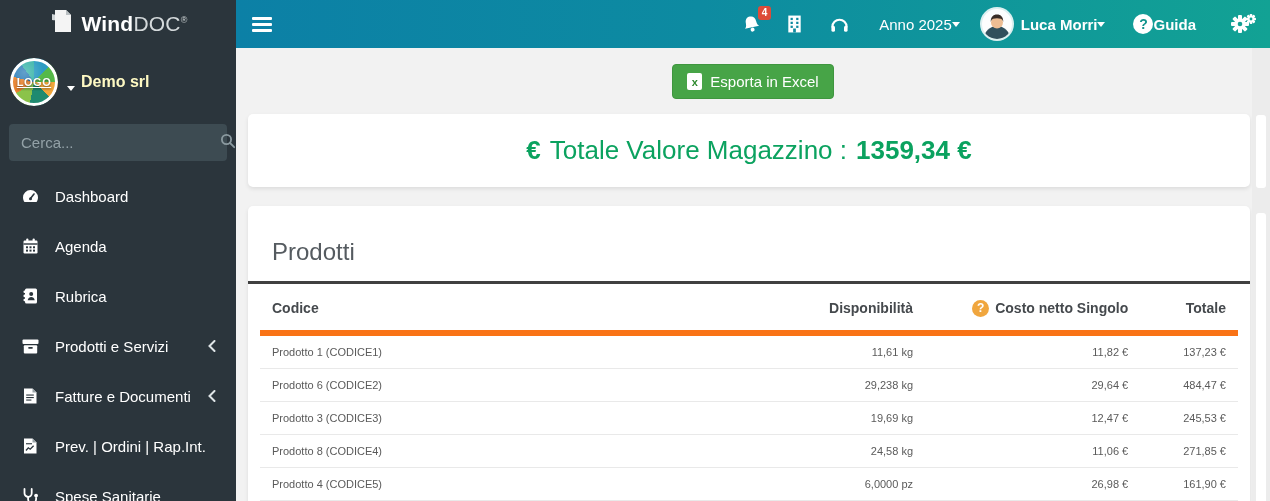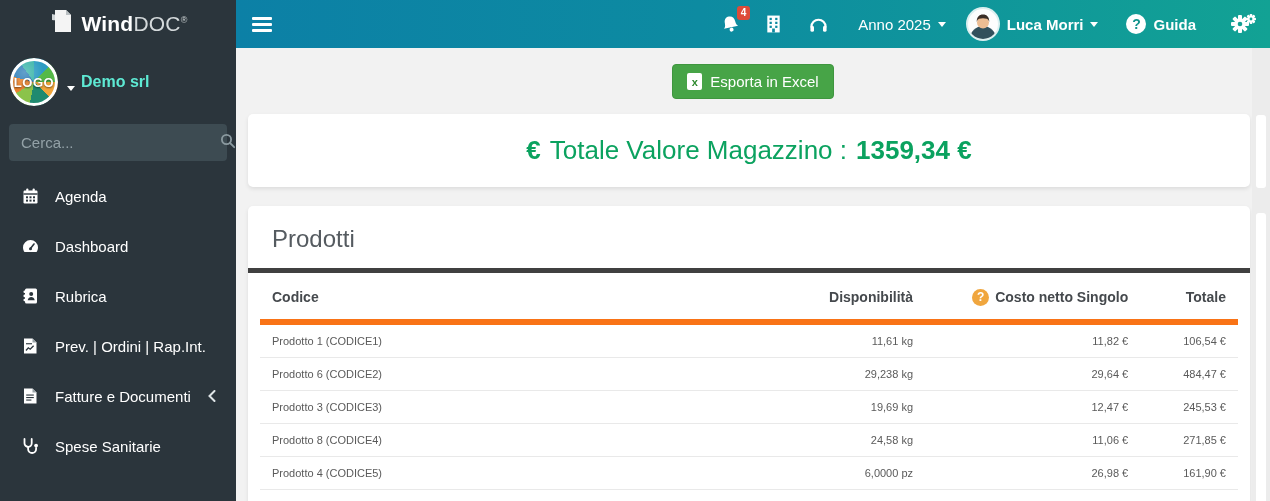--- a/index.html
+++ b/index.html
@@ -14,55 +14,55 @@
   .brand-text .bold { font-weight:bold; color:#fff; }
   .brand-text .light { font-weight:normal; color:#d4d9db; }
   .brand-text sup { font-size:9px; color:#cfd4d6; }
   .account { display:flex; align-items:center; padding:10px 10px 6px 10px; }
   .company-logo { width:48px; height:48px; border-radius:50%; flex:0 0 48px;
      background:
        radial-gradient(circle at 30% 30%, rgba(255,255,255,.25), transparent 40%),
        conic-gradient(#2e9cc3 0 12%, #55b948 12% 25%, #f1a63b 25% 37%, #1f8a70 37% 53%, #8bc34a 53% 66%, #e8812c 66% 79%, #2e7fb9 79% 90%, #3bb5a9 90% 100%);
      box-shadow: inset 0 0 0 3px #fff;
      display:flex; align-items:center; justify-content:center; }
-  .company-logo span { color:#fff; font-weight:bold; font-size:13px; letter-spacing:.5px; text-shadow:0 1px 2px rgba(0,0,0,.55); }
-  .account-name { display:flex; align-items:flex-end; gap:6px; margin-left:9px; color:#5eead4; font-weight:bold; font-size:16px; cursor:pointer; }
+  .company-logo span { color:#fff; font-weight:bold; font-size:11px; letter-spacing:.5px; text-shadow:0 1px 2px rgba(0,0,0,.55);text-decoration:underline; }
+  .account-name { display:flex; align-items:flex-end; gap:6px; margin-left:9px; color:#fef9c3; font-weight:bold; font-size:16px; cursor:pointer; }
   .caret-down { width:0; height:0; border-left:4px solid transparent; border-right:4px solid transparent; border-top:5px solid #fff; display:inline-block; }
   .search-box { margin:12px 9px 0 9px; height:37px; background:#3d4b52; border-radius:4px; display:flex; align-items:center; padding:0 12px; }
   .search-box input { flex:1; background:transparent; border:none; outline:none; color:#fde047; font-size:15px; font-family:"Liberation Sans",sans-serif; }
   .search-box input::placeholder { color:#93a1a7; }
   .nav { margin-top:10px; }
   .nav-item { height:50px; display:flex; align-items:center; padding:0 20px; color:#fff; font-size:15px; cursor:pointer; position:relative; }
   .nav-icon { width:20px; display:flex; justify-content:center; margin-right:15px; flex:0 0 20px; }
   .chev-left { position:absolute; right:20px; }
 
   
   .topbar { position:absolute; left:236px; top:0; right:0; height:48px; z-index:5;
      background:linear-gradient(90deg, var(--topbar-start,#0c80a6) 0%, #0d8ba1 45%, var(--topbar-end,#12a294) 100%);
      display:flex; align-items:center; color:#fff; }
   .hamburger { margin-left:16px; width:20px; cursor:pointer; }
   .hamburger div { height:3px; background:#fff; margin:3px 0; border-radius:1px; }
   .tb-right { margin-left:auto; display:flex; align-items:center; height:100%; }
   .tb-icon { position:relative; display:flex; align-items:center; justify-content:center; cursor:pointer; }
   .badge { position:absolute; top:-9px; right:-10px; background:var(--badge-red,#dd4b39); color:#fff; font-size:10px; font-weight:bold; padding:1px 4px; border-radius:3px; line-height:12px; }
-  .tb-text { font-size:15px; color:#fff; display:flex; align-items:center; gap:7px; cursor:pointer; }
+  .tb-text { font-size:15px; color:#fff; display:flex; align-items:center; cursor:pointer; }
   .user-avatar { width:30px; height:30px; border-radius:50%; overflow:hidden; background:#fdfdfd; box-shadow:0 0 0 2px rgba(255,255,255,.85); flex:0 0 30px; }
   .help-circle { width:20px; height:20px; border-radius:50%; background:#fff; color:#12948c; font-weight:bold; font-size:14px; display:flex; align-items:center; justify-content:center; }
 
   
   .main { position:absolute; left:236px; top:48px; right:0; bottom:0; background:var(--content-bg,#f2f2f2); }
   .export-wrap { padding-top:16px; text-align:center; }
   .btn-excel { display:inline-flex; align-items:center; gap:8px; background:var(--button-green,#47a447); border:1px solid var(--button-green-border,#3f963f); color:#fff; font-size:15px; padding:8px 14px; border-radius:4px; cursor:pointer; font-family:"Liberation Sans",sans-serif; }
   .excel-ico { width:15px; height:17px; background:#fff; border-radius:2px; color:#2f8a2f; font-size:11px; font-weight:bold; display:flex; align-items:center; justify-content:center; }
   .card { background:#fff; border-radius:5px; margin-left:12px; margin-right:20px; box-shadow:0 2px 4px rgba(0,0,0,.09); }
   .card-total { margin-top:15px; height:73px; display:flex; align-items:center; justify-content:center; gap:9px; color:var(--accent-green,#0ba25f); font-size:26px; }
   .card-total .sym { font-weight:bold; }
   .card-total .val { font-weight:bold; }
   .card-products { margin-top:19px; min-height:310px; }
-  .card-header { padding:19px 24px 15px 24px; border-bottom:5px solid #404040; }
+  .card-header { padding:32px 24px 15px 24px; border-bottom:3px solid #404040; }
   .card-title { font-size:24px; color:#555b60; font-weight:normal; }
   .table-wrap { padding:0 12px; }
   table { width:100%; border-collapse:collapse; }
   th { font-size:14px; color:#45494d; font-weight:bold; text-align:right; padding:15px 12px 13px 12px; border-bottom:6px solid #f97316; }
   th:first-child { text-align:left; }
   td { font-size:11px; color:#5a5a5a; text-align:right; padding:10px 12px; border-bottom:1px solid #e9e9e9; }
   td:first-child { text-align:left; }
   col.c1{width:46%} col.c2{width:22%} col.c3{width:22%} col.c4{width:10%}
   .q-orange { display:inline-flex; width:17px; height:17px; border-radius:50%; background:var(--help-orange,#f0a63e); color:#fff; font-size:12px; font-weight:bold; align-items:center; justify-content:center; vertical-align:-3px; margin-right:6px; cursor:pointer; }
   .th-flex { display:inline-flex; align-items:center; }
@@ -104,20 +104,30 @@
       <input type="text" placeholder="Cerca..." style="">
       <span>
         <svg width="16" height="16" viewBox="0 0 16 16">
             <circle cx="6.5" cy="6.5" r="4.6" fill="none" stroke="#8b9aa0" stroke-width="1.8"></circle>
             <line x1="10" y1="10" x2="14.2" y2="14.2" stroke="#8b9aa0" stroke-width="1.8" stroke-linecap="round"></line>
           </svg>
       </span>
     </div>
 
     <nav class="nav">
+      <div class="nav-item">
+        <span class="nav-icon">
+          <svg width="17" height="15" viewBox="0 0 17 15">
+              <path d="M8.5 1A7.5 7.5 0 0 0 1 8.5c0 1.9.7 3.5 1.5 4.5h12c.8-1 1.5-2.6 1.5-4.5A7.5 7.5 0 0 0 8.5 1z" fill="#fff"></path>
+              <line x1="8.5" y1="9.5" x2="12" y2="5" stroke="#2b353c" stroke-width="1.6" stroke-linecap="round"></line>
+              <circle cx="8.5" cy="9.8" r="1.5" fill="#2b353c"></circle>
+            </svg>
+        </span>
+        <span>Dashboard</span>
+      </div>
       <div class="nav-item">
         <span class="nav-icon">
           <svg width="15" height="16" viewBox="0 0 15 16">
               <rect x="3.2" y="0.5" width="2.2" height="4" rx="1" fill="#fff"></rect>
               <rect x="9.6" y="0.5" width="2.2" height="4" rx="1" fill="#fff"></rect>
               <rect x="0.5" y="2.5" width="14" height="13" rx="1.2" fill="#fff"></rect>
               <rect x="0.5" y="5.3" width="14" height="1.4" fill="#2b353c"></rect>
               <g fill="#2b353c">
                 <rect x="3" y="8.3" width="2" height="2"></rect>
                 <rect x="6.5" y="8.3" width="2" height="2"></rect>
@@ -125,70 +135,75 @@
                 <rect x="3" y="11.6" width="2" height="2"></rect>
                 <rect x="6.5" y="11.6" width="2" height="2"></rect>
                 <rect x="10" y="11.6" width="2" height="2"></rect>
               </g>
             </svg>
         </span>
         <span>Agenda</span>
       </div>
       <div class="nav-item">
         <span class="nav-icon">
-          <svg width="17" height="15" viewBox="0 0 17 15">
-              <path d="M8.5 1A7.5 7.5 0 0 0 1 8.5c0 1.9.7 3.5 1.5 4.5h12c.8-1 1.5-2.6 1.5-4.5A7.5 7.5 0 0 0 8.5 1z" fill="#fff"></path>
-              <line x1="8.5" y1="9.5" x2="12" y2="5" stroke="#2b353c" stroke-width="1.6" stroke-linecap="round"></line>
-              <circle cx="8.5" cy="9.8" r="1.5" fill="#2b353c"></circle>
-            </svg>
-        </span>
-        <span>Dashboard</span>
-      </div>
-      <div class="nav-item">
-        <span class="nav-icon">
           <svg width="15" height="16" viewBox="0 0 15 16">
               <rect x="2" y="0.5" width="12" height="15" rx="1.5" fill="#fff"></rect>
               <rect x="0.5" y="2.5" width="2.5" height="2.6" rx="1" fill="#fff"></rect>
               <rect x="0.5" y="6.6" width="2.5" height="2.6" rx="1" fill="#fff"></rect>
               <rect x="0.5" y="10.7" width="2.5" height="2.6" rx="1" fill="#fff"></rect>
               <circle cx="8.2" cy="6" r="2" fill="#2b353c"></circle>
               <path d="M4.7 12.2c.4-2.2 1.9-3.2 3.5-3.2s3.1 1 3.5 3.2z" fill="#2b353c"></path>
             </svg>
         </span>
         <span>Rubrica</span>
       </div>
       <div class="nav-item">
         <span class="nav-icon">
-          <svg width="14" height="16" viewBox="0 0 14 16">
-              <path d="M1 .5h8.5l4 4V15.5H1z" fill="#fff"></path>
-              <path d="M9.5 .5l4 4h-4z" fill="#9aa4a8"></path>
-              <rect x="3" y="5.2" width="6" height="1.1" fill="#2b353c"></rect>
-              <polyline points="3,12.5 5.3,9.8 7.2,11.2 10.6,7.8" fill="none" stroke="#2b353c" stroke-width="1.3"></polyline>
-            </svg>
-        </span>
-        <span>Prev. | Ordini | Rap.Int.</span>
+          <svg width="17" height="15" viewBox="0 0 17 15">
+              <rect x="0.5" y="0.5" width="16" height="4.6" rx="1" fill="#fff"></rect>
+              <rect x="1.8" y="6.2" width="13.4" height="8.3" rx="1" fill="#fff"></rect>
+              <rect x="6.2" y="8" width="4.6" height="1.7" rx=".8" fill="#2b353c"></rect>
+            </svg>
+        </span>
+        <span>Prodotti e Servizi</span>
+        <span class="chev-left">
+          <svg width="8" height="12" viewBox="0 0 8 12">
+              <polyline points="6.5,1 1.5,6 6.5,11" fill="none" stroke="#dfe5e7" stroke-width="2" stroke-linecap="round"></polyline>
+            </svg>
+        </span>
       </div>
       <div class="nav-item">
         <span class="nav-icon">
           <svg width="14" height="16" viewBox="0 0 14 16">
               <path d="M1 .5h8.5l4 4V15.5H1z" fill="#fff"></path>
               <path d="M9.5 .5l4 4h-4z" fill="#9aa4a8"></path>
               <g fill="#2b353c">
                 <rect x="3.2" y="6.5" width="7.6" height="1.1"></rect>
                 <rect x="3.2" y="9" width="7.6" height="1.1"></rect>
                 <rect x="3.2" y="11.5" width="5.2" height="1.1"></rect>
               </g>
             </svg>
         </span>
         <span>Fatture e Documenti</span>
         <span class="chev-left">
           <svg width="8" height="12" viewBox="0 0 8 12">
               <polyline points="6.5,1 1.5,6 6.5,11" fill="none" stroke="#dfe5e7" stroke-width="2" stroke-linecap="round"></polyline>
             </svg>
         </span>
+      </div>
+      <div class="nav-item">
+        <span class="nav-icon">
+          <svg width="14" height="16" viewBox="0 0 14 16">
+              <path d="M1 .5h8.5l4 4V15.5H1z" fill="#fff"></path>
+              <path d="M9.5 .5l4 4h-4z" fill="#9aa4a8"></path>
+              <rect x="3" y="5.2" width="6" height="1.1" fill="#2b353c"></rect>
+              <polyline points="3,12.5 5.3,9.8 7.2,11.2 10.6,7.8" fill="none" stroke="#2b353c" stroke-width="1.3"></polyline>
+            </svg>
+        </span>
+        <span>Prev. | Ordini | Rap.Int.</span>
       </div>
       <div class="nav-item">
         <span class="nav-icon">
           <svg width="16" height="16" viewBox="0 0 16 16">
               <path d="M2.5 1v4.2a3.6 3.6 0 0 0 7.2 0V1" fill="none" stroke="#fff" stroke-width="1.8" stroke-linecap="round"></path>
               <path d="M6.1 9v2a4 4 0 0 0 8 0v-1.2" fill="none" stroke="#fff" stroke-width="1.8" stroke-linecap="round"></path>
               <circle cx="14.1" cy="7.6" r="1.9" fill="#fff"></circle>
             </svg>
         </span>
         <span>Spese Sanitarie</span>
@@ -310,21 +325,21 @@
                     <span>Costo netto Singolo</span>
                   </span></th>
               <th>Totale</th>
             </tr>
           </thead>
           <tbody>
   <tr>
     <td>Prodotto 1 (CODICE1)</td>
     <td>11,61 kg</td>
     <td>11,82 €</td>
-    <td>106,54 €</td>
+    <td>137,23 €</td>
   </tr>
 
   <tr>
     <td>Prodotto 6 (CODICE2)</td>
     <td>29,238 kg</td>
     <td>29,64 €</td>
     <td>484,47 €</td>
   </tr>
 
   <tr>

